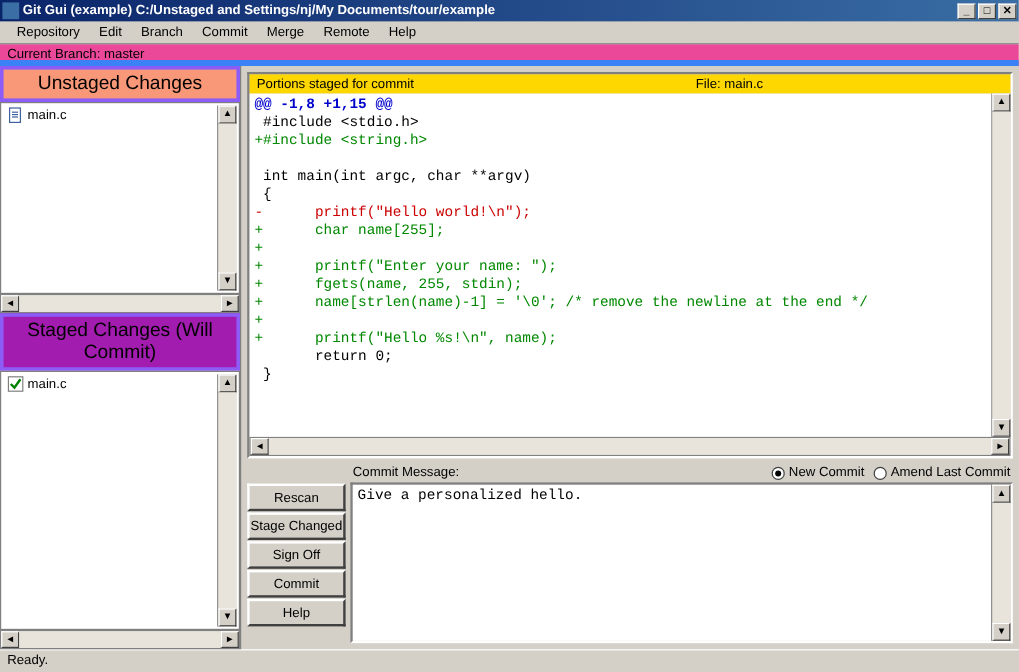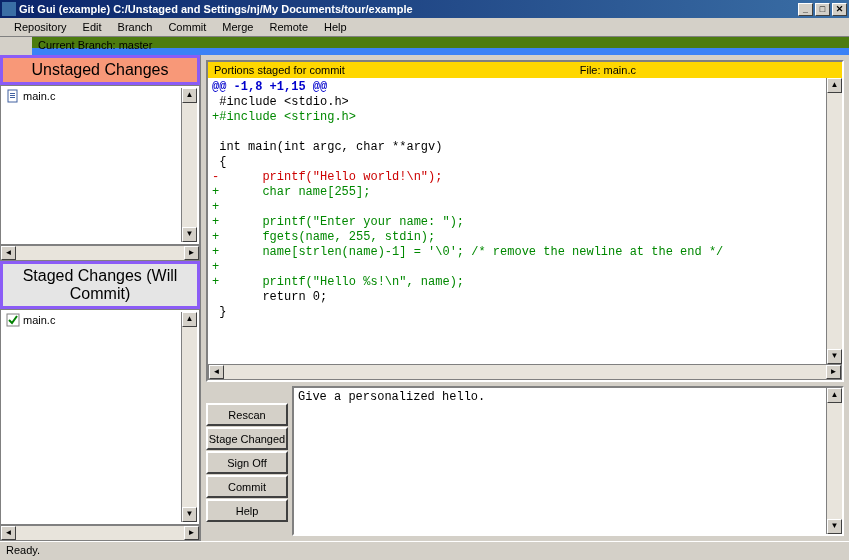--- a/index.html
+++ b/index.html
@@ -4,26 +4,26 @@
 <style>
 * { box-sizing: border-box; margin: 0; padding: 0; }
 body { font-family: Tahoma, sans-serif; font-size: 11px; background: #d4d0c8; width: 849px; height: 560px; overflow: hidden; }
 .titlebar { background: linear-gradient(to right, #0a246a, #3a6ea5); color: white; height: 18px; display: flex; align-items: center; padding: 0 2px; font-weight: bold; font-size: 11px; }
 .titlebar-icon { width: 14px; height: 14px; margin-right: 3px; background: #3a6ea5; display: inline-block; }
 .titlebar-text { flex: 1; }
 .titlebar-buttons { display: flex; gap: 2px; }
 .titlebar-btn { width: 15px; height: 13px; background: #d4d0c8; border: 1px solid; border-color: #fff #404040 #404040 #fff; font-size: 9px; text-align: center; line-height: 10px; font-family: Marlett, Arial; color: black; cursor: pointer; }
 .menubar { background: #d4d0c8; height: 19px; display: flex; align-items: center; padding: 0 6px; border-bottom: 1px solid #808080; }
 .menu-item { padding: 2px 8px; cursor: pointer; }
-.branch-bar { background: #4d7c0f; height: 18px; padding: 2px 6px; border-bottom: 7px solid #3b82f6; margin-left: 32px; }
+.branch-bar { background: #ec4899; height: 18px; padding: 2px 6px; border-bottom: 5px solid #3b82f6; }
 .main { display: flex; height: 486px; }
 .left-panel { width: 201px; display: flex; flex-direction: column; border-right: 1px solid #808080; }
 .section-header { text-align: center; padding: 3px; font-size: 16px; border: 3px solid #8b5cf6; }
 .unstaged-header { background: #f89878; }
-.staged-header { background: #e5e5e5; }
+.staged-header { background: #a21caf; }
 .file-list { background: white; flex: 1; border: 1px solid #808080; padding: 2px; position: relative; }
 .file-item { display: flex; align-items: center; gap: 3px; padding: 1px 3px; cursor: pointer; }
 .file-icon { width: 14px; height: 14px; display: inline-block; }
 .scroll-h { height: 16px; background: #d4d0c8; border: 1px solid #808080; display: flex; }
 .scroll-btn { width: 15px; height: 14px; background: #d4d0c8; border: 1px solid; border-color: #fff #404040 #404040 #fff; font-size: 8px; text-align: center; line-height: 12px; }
 .scroll-track { flex: 1; background: #e8e4dc; }
 .right-panel { flex: 1; display: flex; flex-direction: column; padding: 5px; gap: 4px; }
 .diff-area { flex: 1; border: 2px solid; border-color: #808080 #fff #fff #808080; display: flex; flex-direction: column; }
 .diff-header { background: #ffd700; display: flex; padding: 2px 6px; font-size: 11px; }
 .diff-header-l { flex: 1; }
@@ -156,20 +156,35 @@
     <div class="commit-area">
       <div class="button-col">
         <div style="height:17px"></div>
         <button class="act-btn">Rescan</button>
         <button class="act-btn">Stage Changed</button>
         <button class="act-btn">Sign Off</button>
         <button class="act-btn">Commit</button>
         <button class="act-btn">Help</button>
       </div>
       <div class="commit-right">
+        <div class="commit-top">
+          <span class="commit-label">Commit Message:</span>
+          <div class="radio-group">
+            <div class="radio-opt">
+              <span class="radio-circle">
+                  <span class="radio-dot"></span>
+                </span>
+              <span>New Commit</span>
+            </div>
+            <div class="radio-opt">
+              <span class="radio-circle"></span>
+              <span>Amend Last Commit</span>
+            </div>
+          </div>
+        </div>
         <div class="commit-msg-wrap">
           <textarea class="commit-msg" id="commit-msg" style="">Give a personalized hello.</textarea>
           <div class="scroll-v">
               <div class="scroll-vbtn">▲</div>
               <div class="scroll-track" style="flex:1"></div>
               <div class="scroll-vbtn">▼</div>
             </div>
         </div>
       </div>
     </div>

